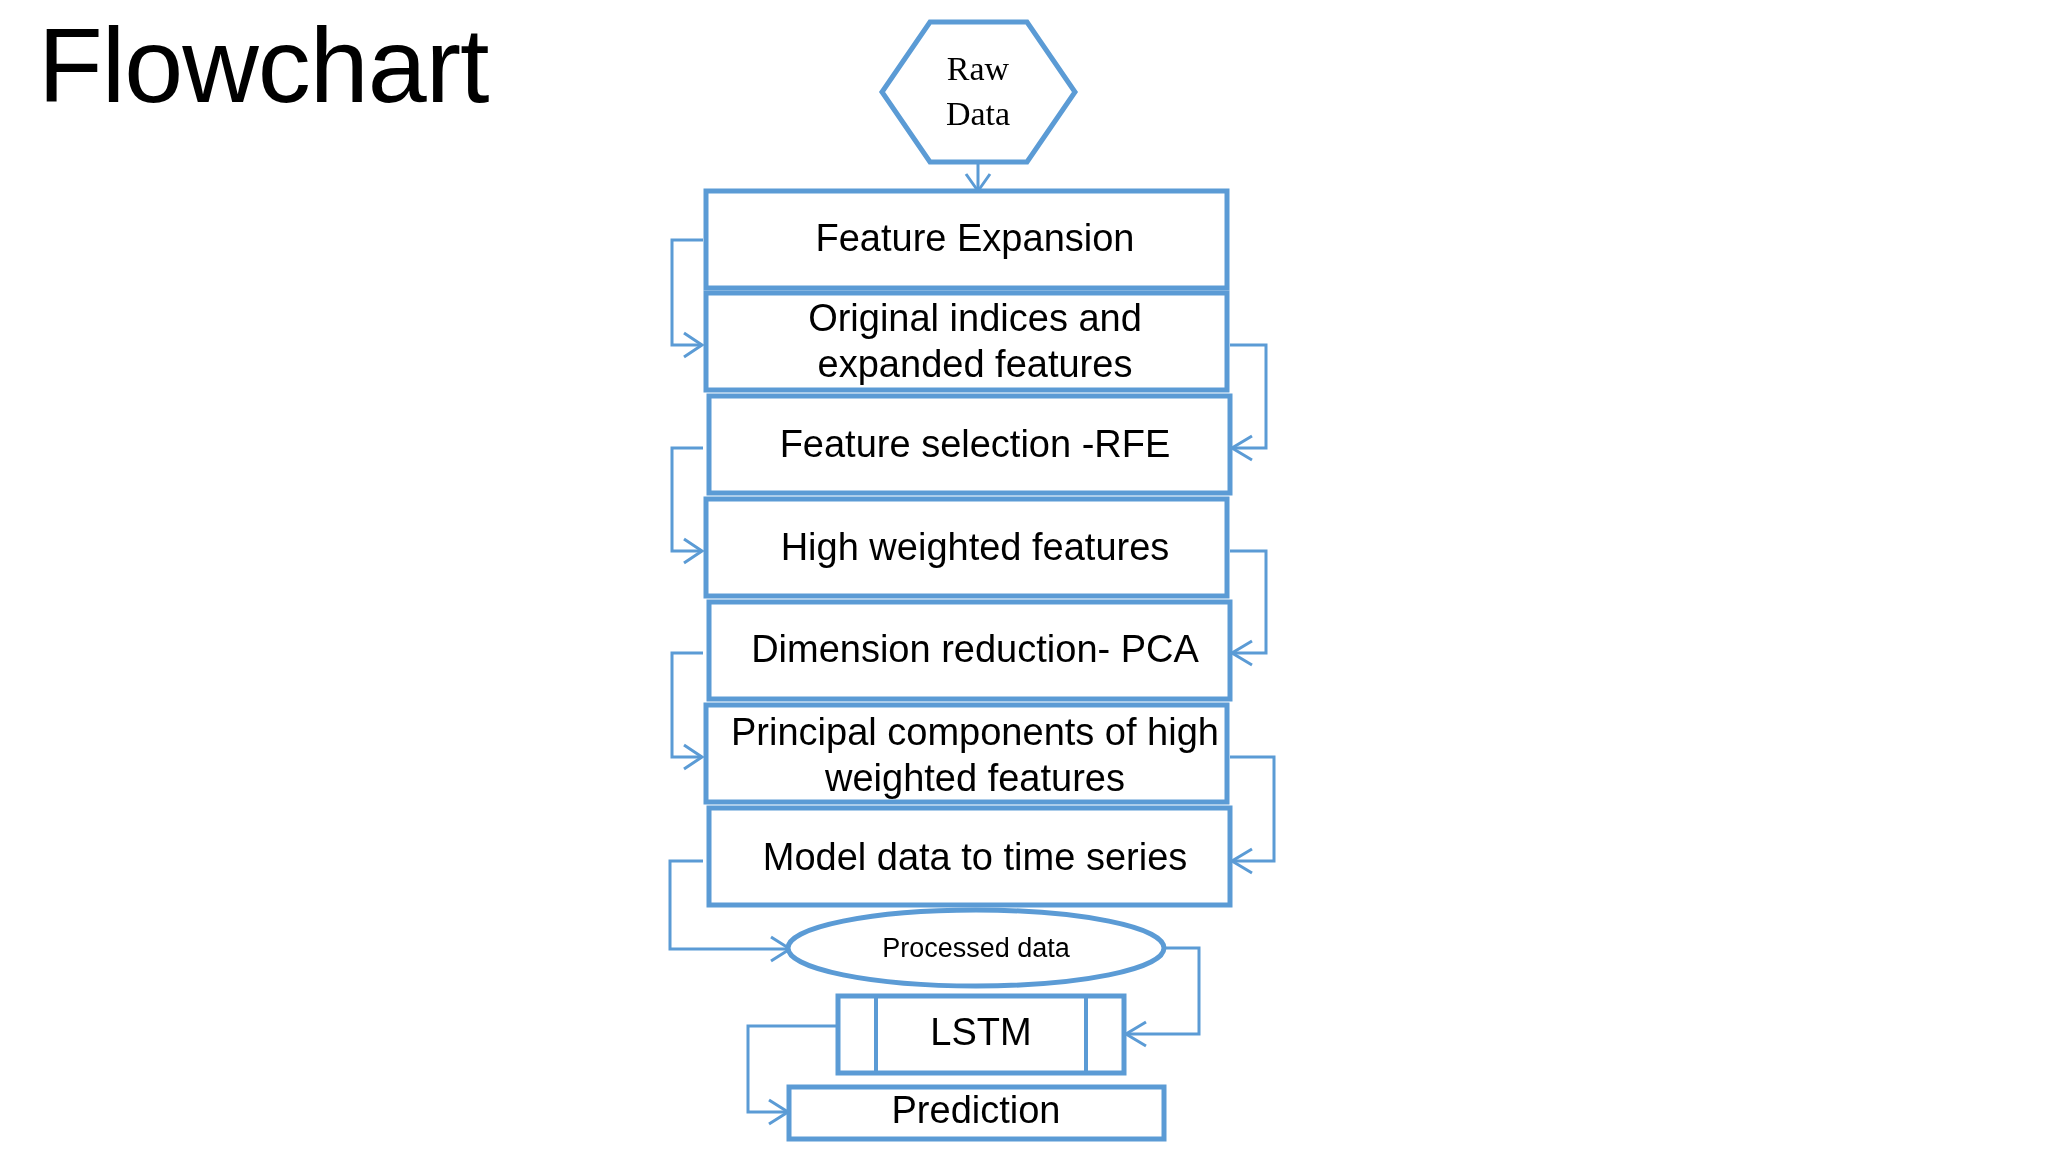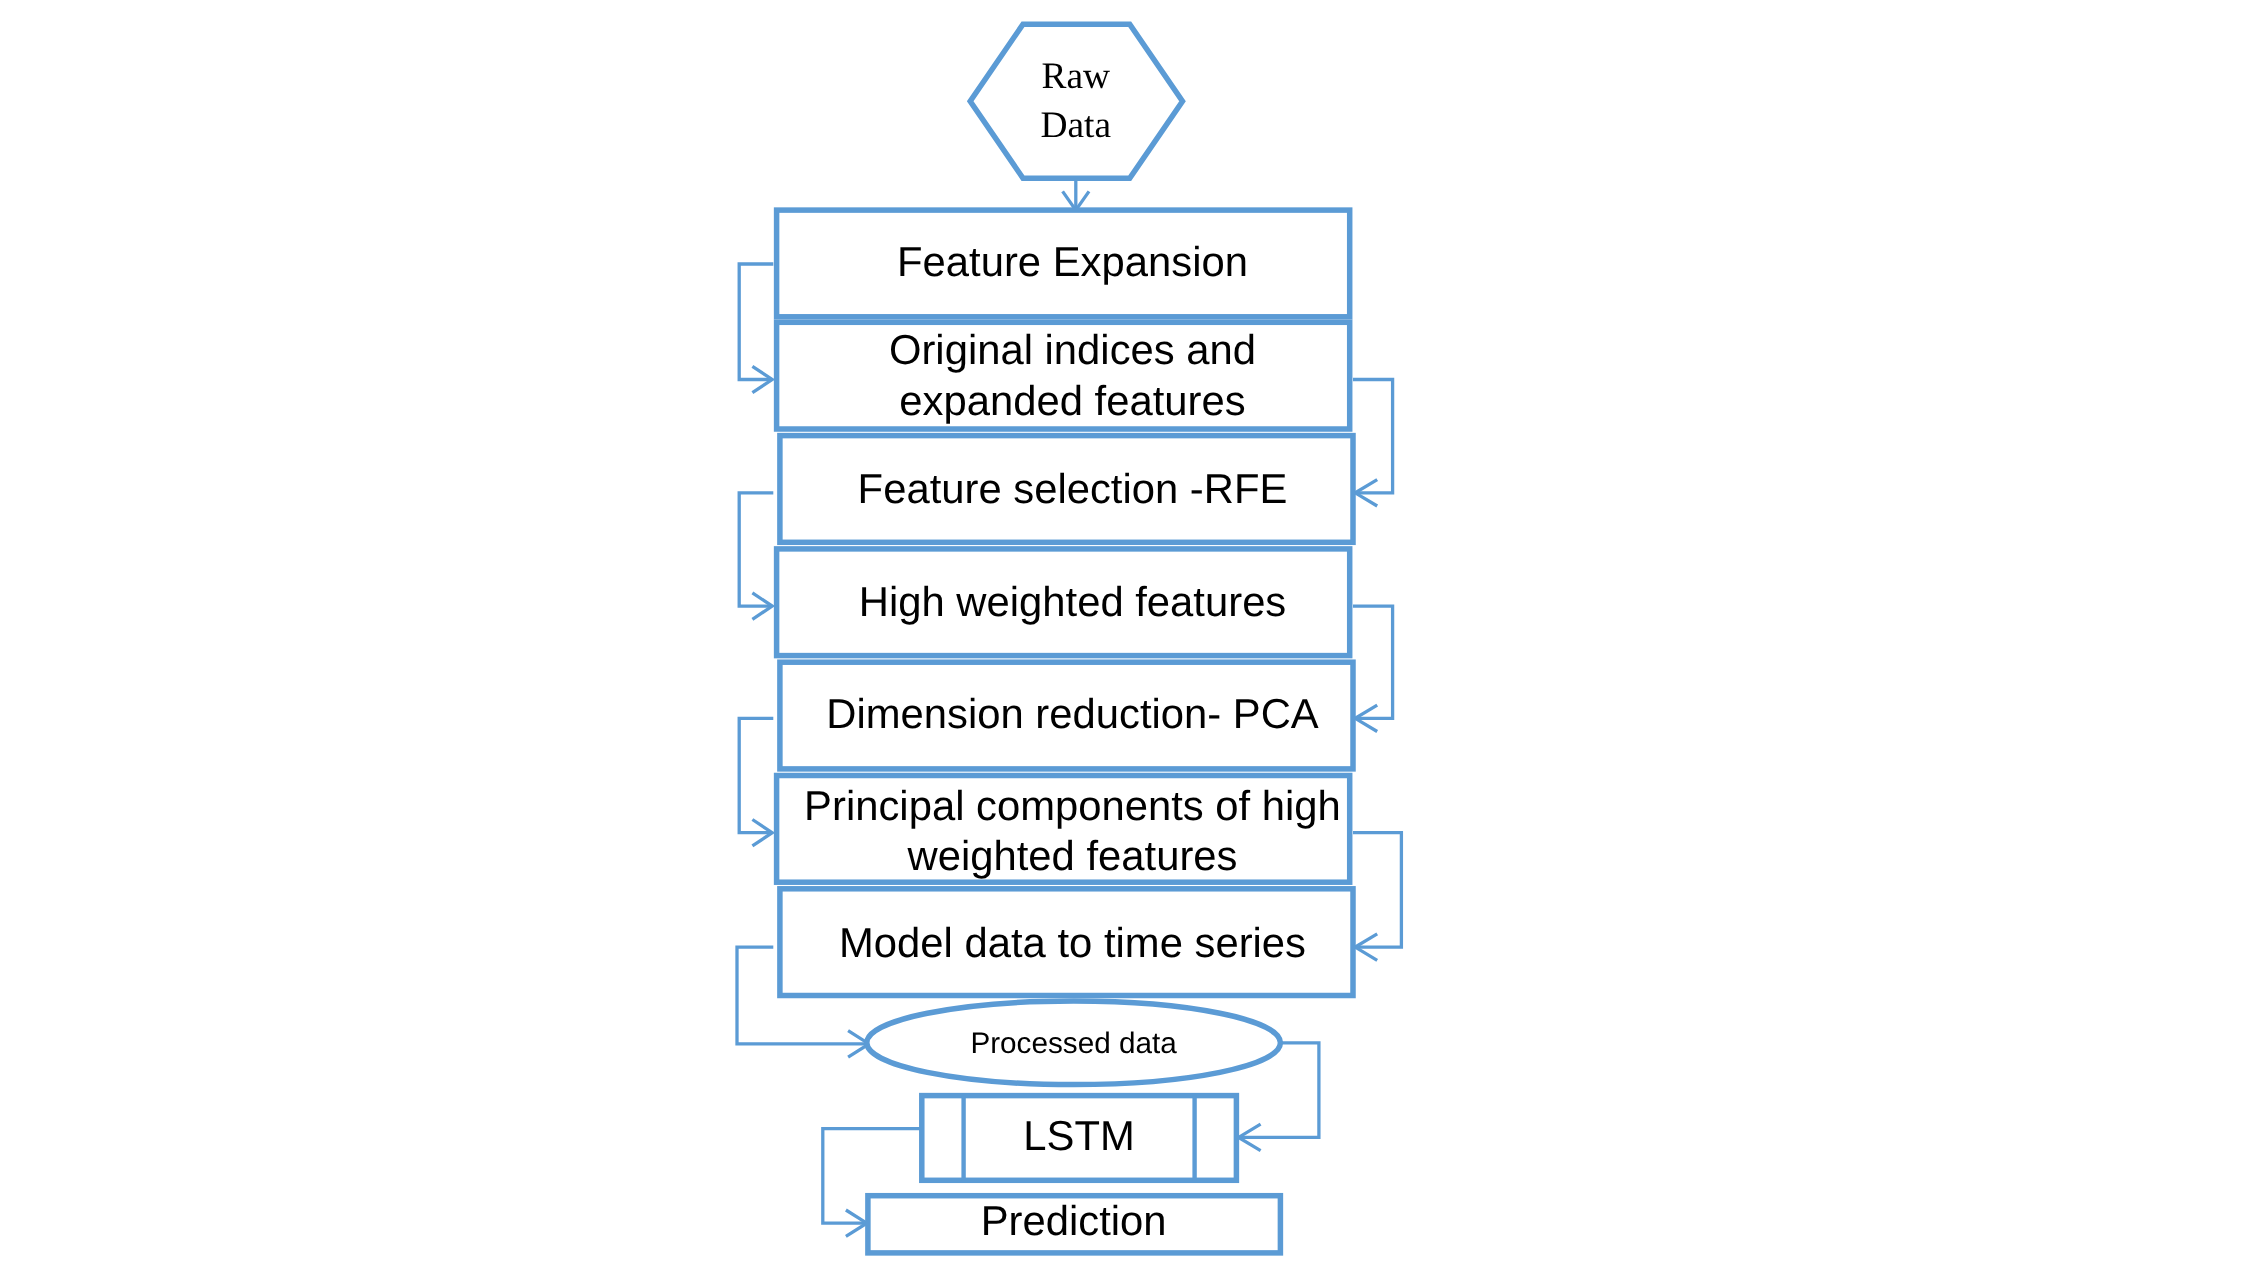--- a/index.html
+++ b/index.html
@@ -81,20 +81,21 @@
     fill: #000000;
     text-anchor: middle;
     dominant-baseline: middle;
   }
 </style>
 </head>
 <body>
 
 <div id="slide">
 
+  <div id="slide-title">Flowchart</div>
 
   <svg id="flow" viewBox="0 0 2048 1152">
 
     <g>
       <path class="connector" d="M 978 163 L 978 190"></path>
       <path class="arrowhead" d="M 966 174 L 978 191 L 990 174"></path>
     </g>
 
     <g>
       <path class="connector" d="M 703 240 L 672 240 L 672 345 L 700 345"></path>

